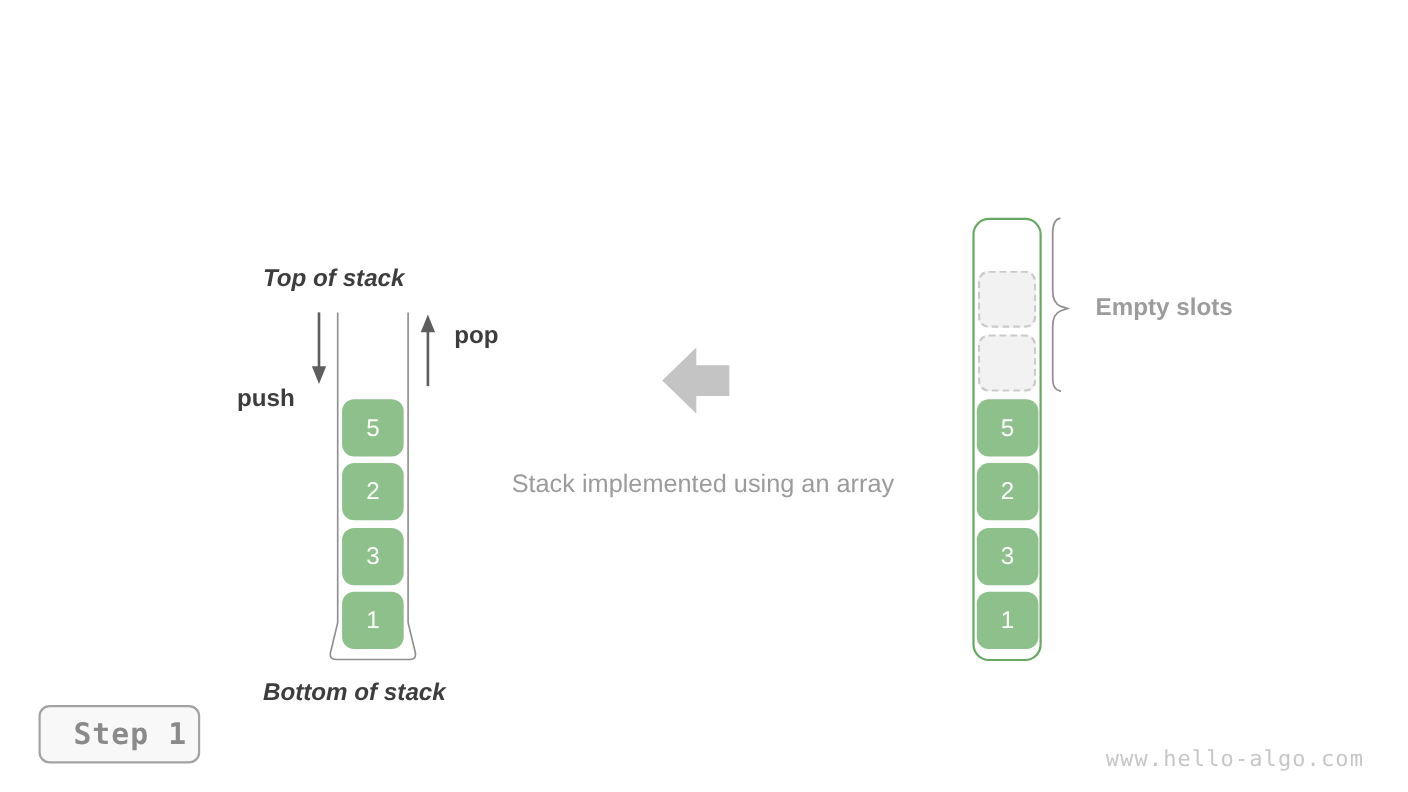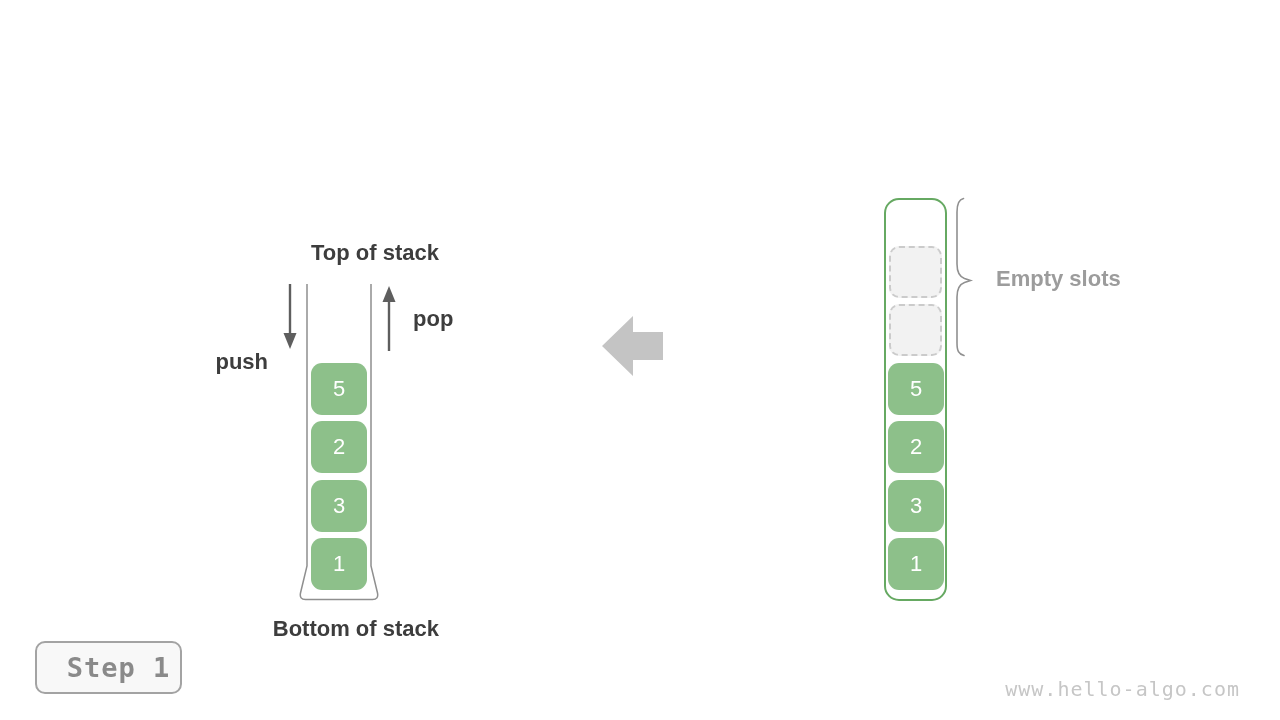--- a/index.html
+++ b/index.html
@@ -17,21 +17,21 @@
     pointer-events: none;
   }
   .lbl {
     position: absolute;
     font-weight: 700;
     font-size: 22px;
     line-height: 26px;
     color: #3d3d3d;
     white-space: nowrap;
   }
-  .lbl.center { text-align: right; }
+  .lbl.center { text-align: left; font-style: italic; }
   .lbl.right  { text-align: right; }
   .lbl.muted  { color: #9c9c9c; }
   .caption {
     position: absolute;
     left: 439px; top: 426px; width: 400px;
     text-align: center;
     font-size: 23px;
     font-weight: 400;
     color: #9b9b9b;
     white-space: nowrap;
@@ -120,29 +120,30 @@
       <circle cx="916" cy="232" r="2.7"></circle>
     </g>
 
     <path d="M963.5,198.5 C958.5,199.5 957,204 957,212 L957,264 C957,272 959,276.5 964.5,278.5 L970.5,280.5 L964.5,282.5 C959,284.5 957,289 957,297 L957,343 C957,351 958.5,354 964,355.5" fill="none" stroke="#909090" stroke-width="1.6" stroke-linecap="round"></path>
   </svg>
 
   <div class="lbl center" style="left:239px; top:240px; width:200px;">Top of stack</div>
 
   <div class="lbl right" style="left:198px; top:306px; width:70px;margin-top:43px;">push</div>
 
-  <div class="lbl" style="left:413px; top:306px;">pop</div>
+  <div class="lbl" style="left:413px; top:292px;">pop</div>
 
   <div class="cell" style="left:311px; top:363px;">5</div>
   <div class="cell" style="left:311px; top:421px;">2</div>
   <div class="cell" style="left:311px; top:480px;">3</div>
   <div class="cell" style="left:311px; top:538px;">1</div>
 
   <div class="lbl center" style="left:239px; top:616px; width:200px;">Bottom of stack</div>
 
+  <div class="caption">Stack implemented using an array</div>
 
   <div class="array-box"></div>
 
   <div class="empty-slot" style="top:246px;"></div>
   <div class="empty-slot" style="top:304px;"></div>
 
   <div class="cell" style="left:888px; top:363px;">5</div>
   <div class="cell" style="left:888px; top:421px;">2</div>
   <div class="cell" style="left:888px; top:480px;">3</div>
   <div class="cell" style="left:888px; top:538px;">1</div>

